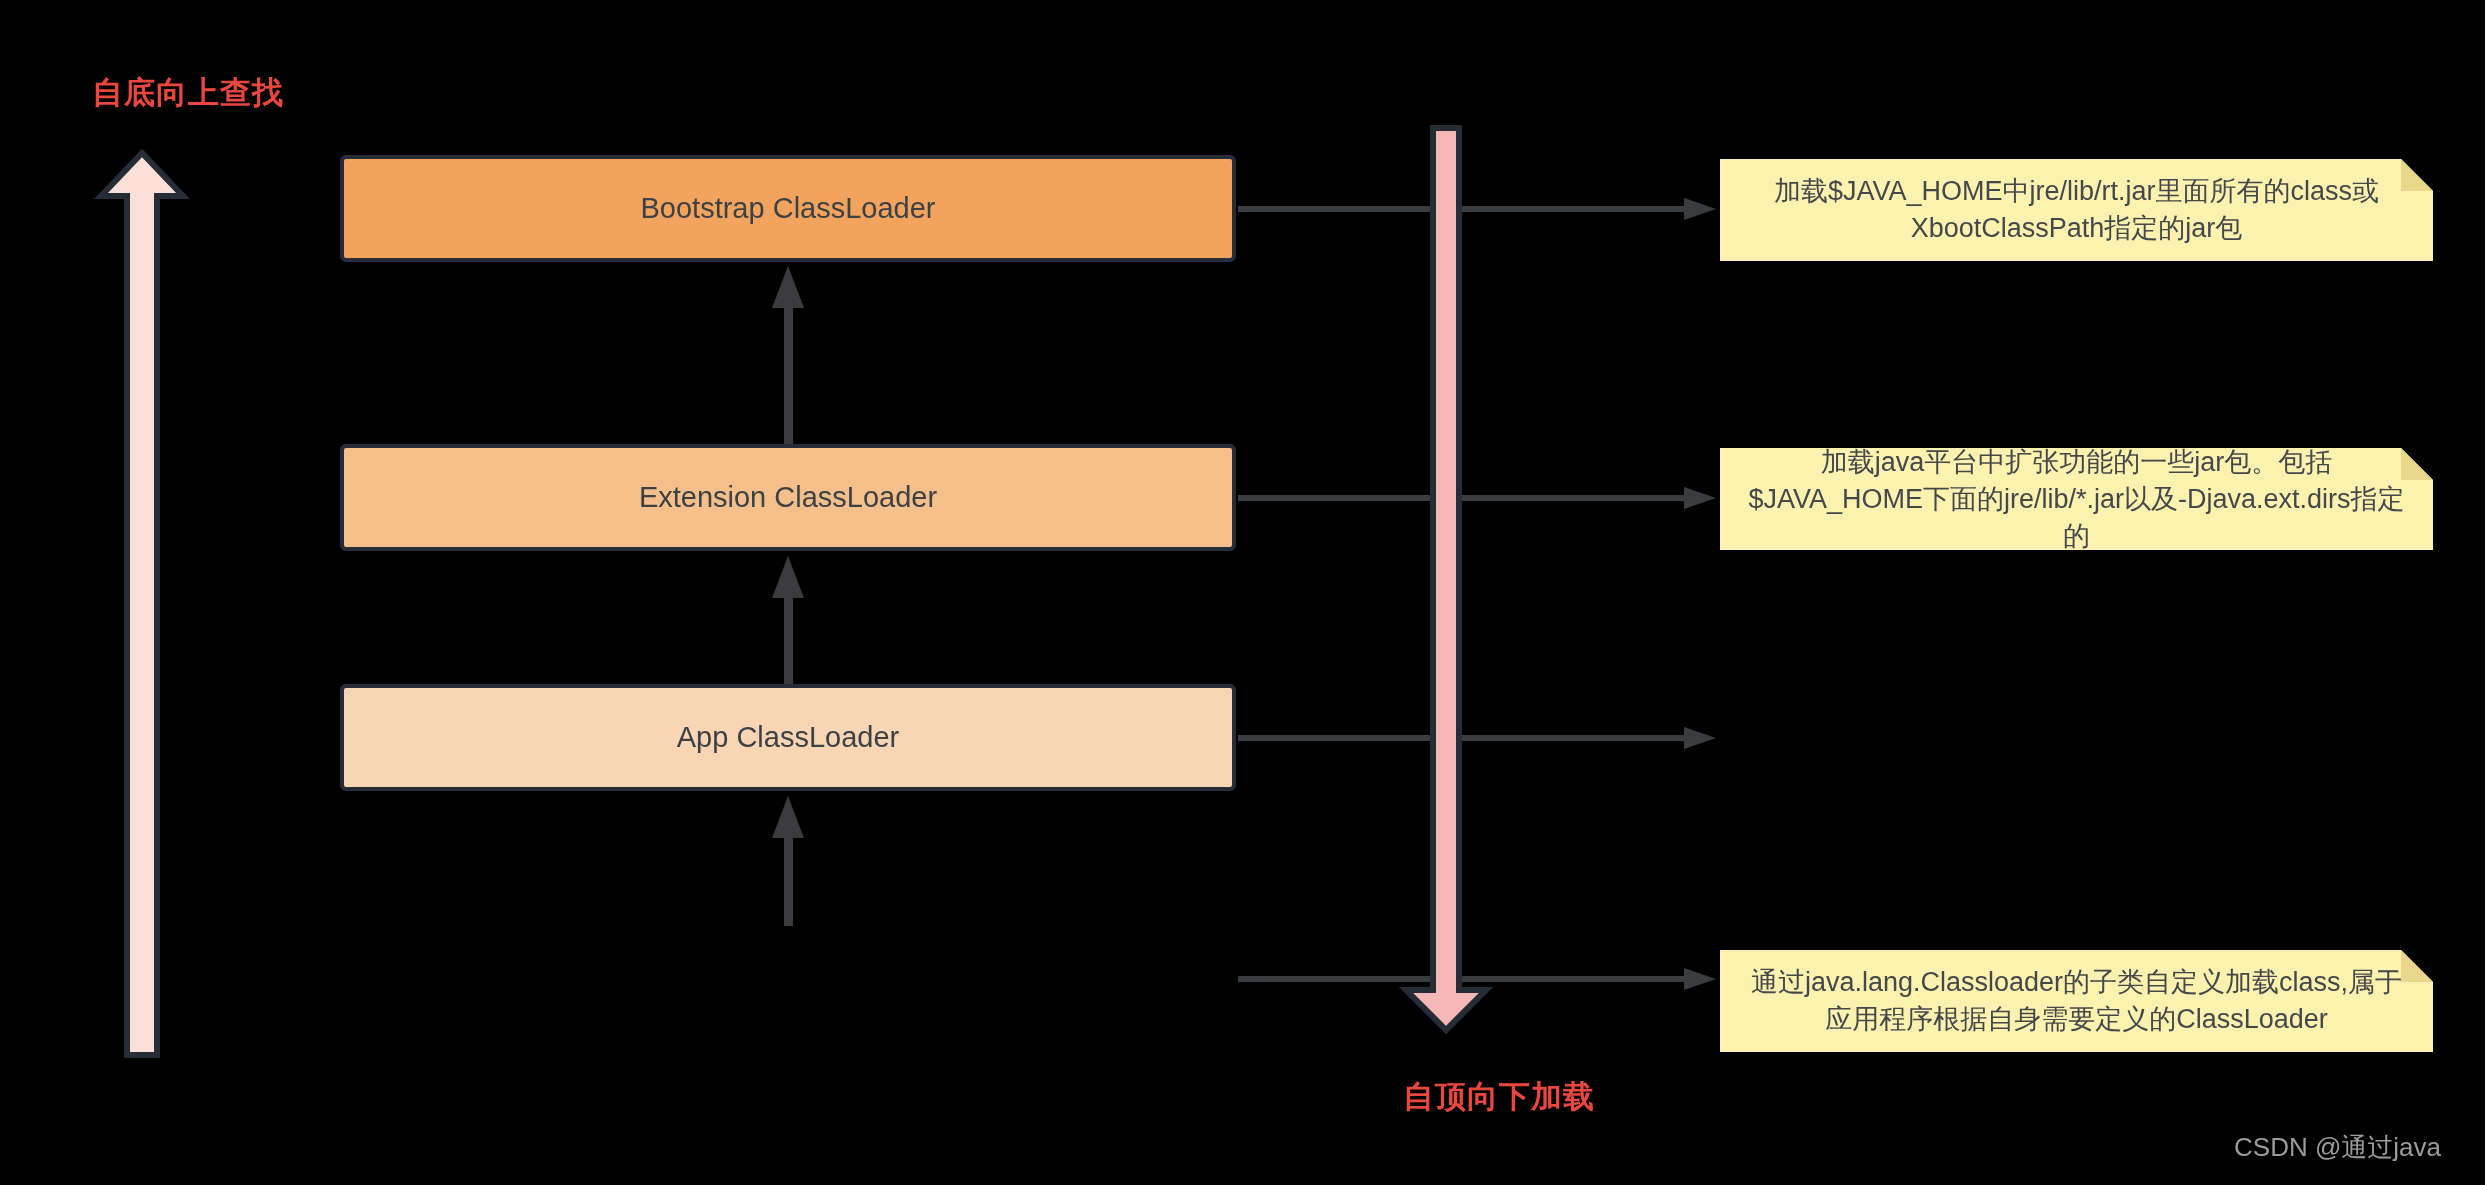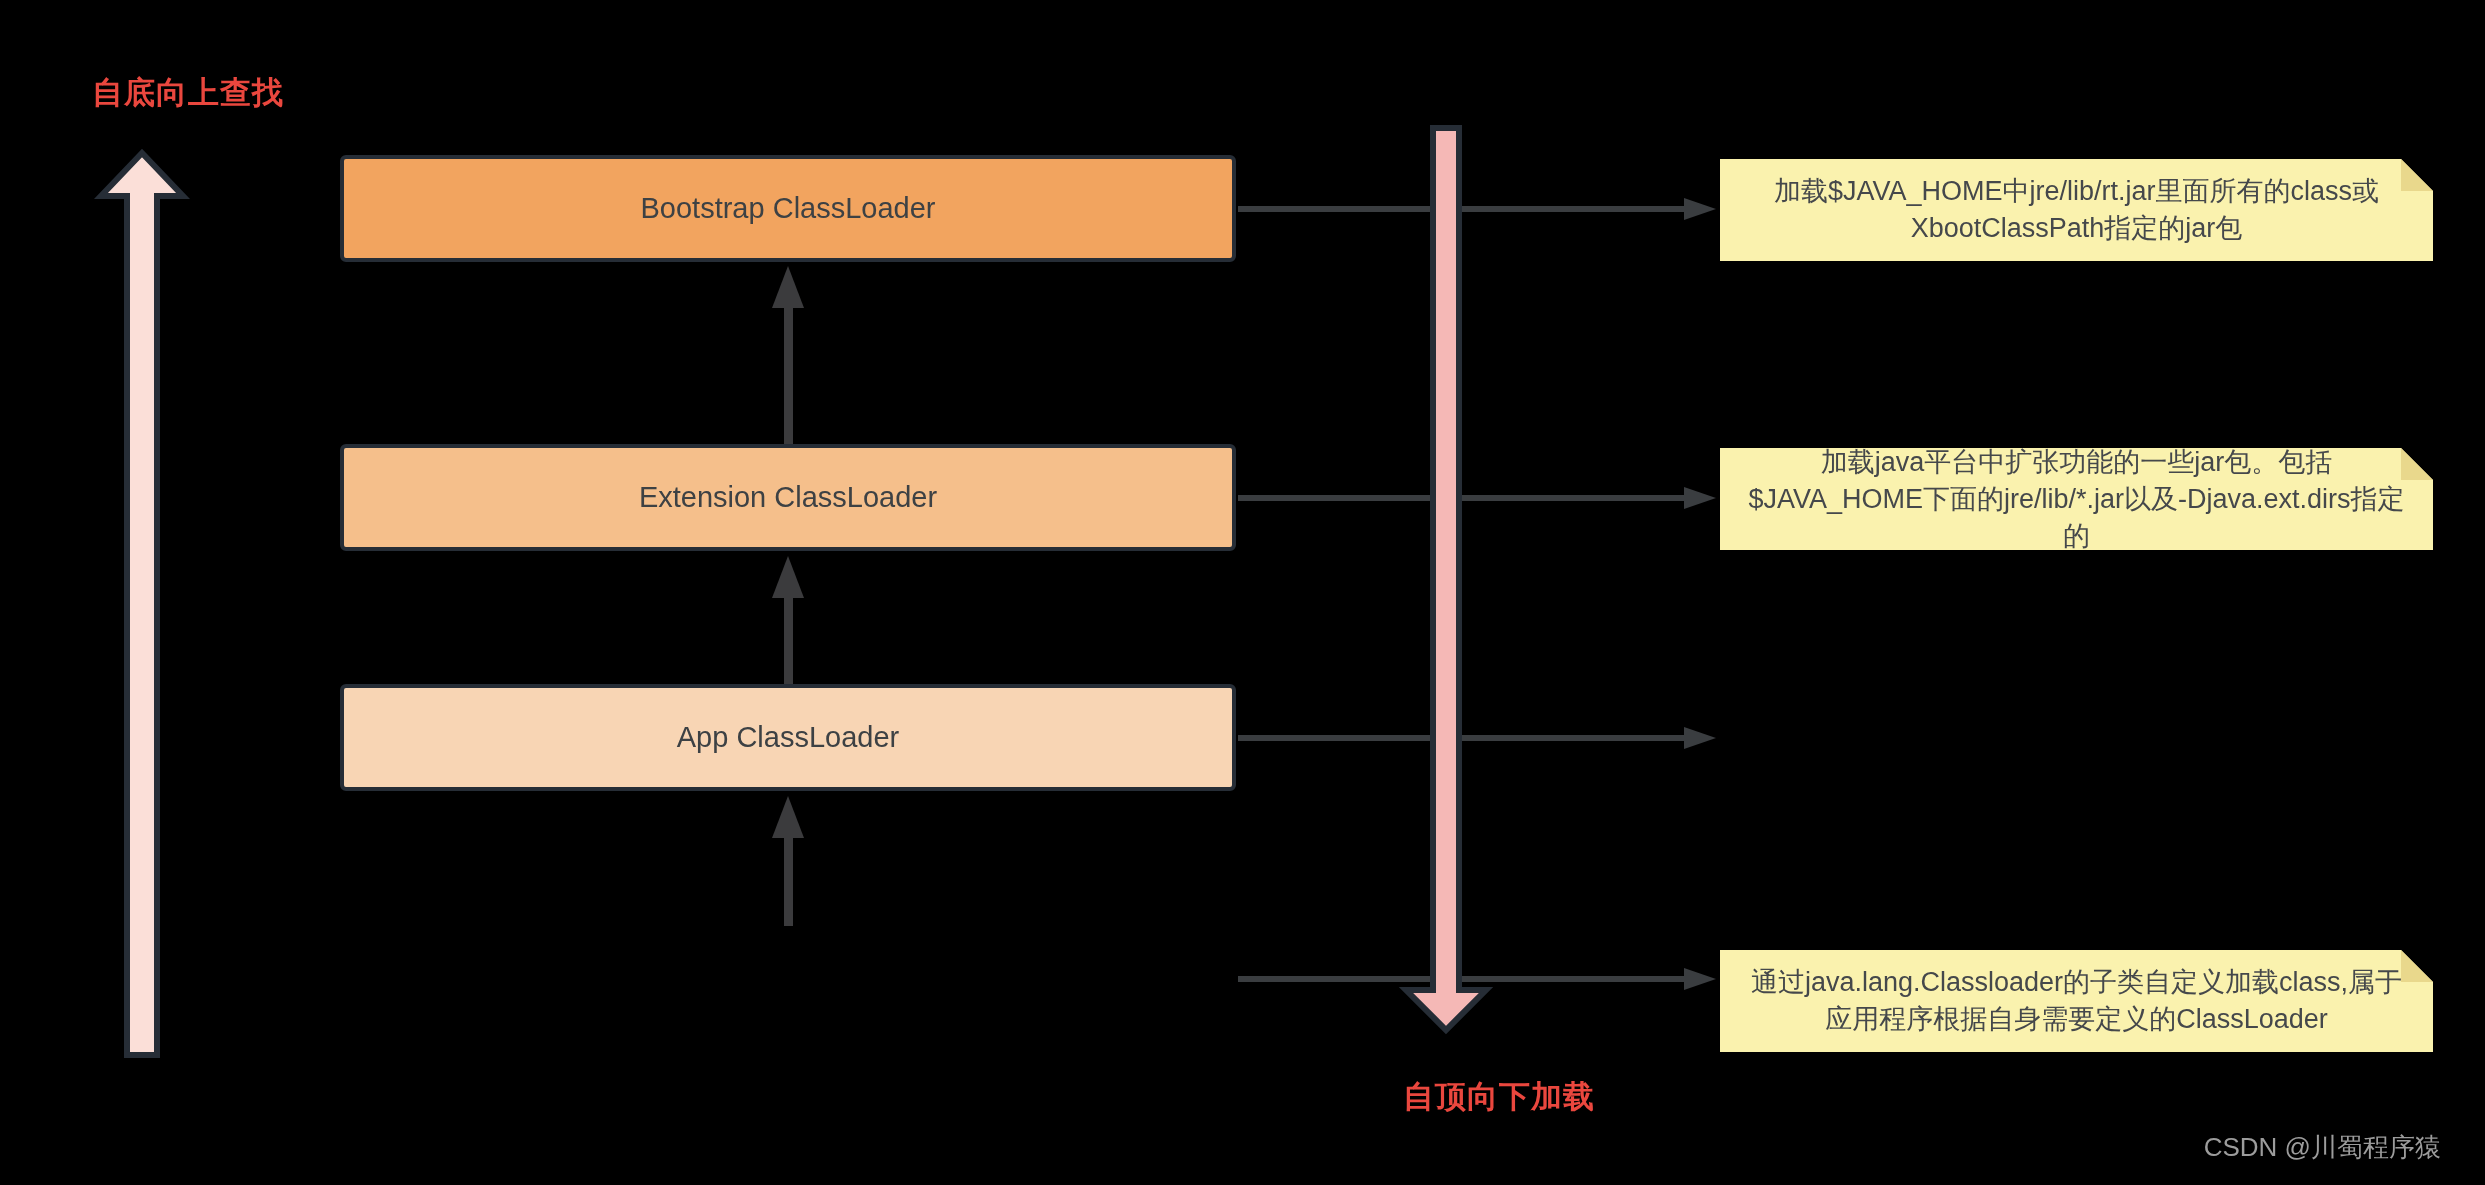--- a/index.html
+++ b/index.html
@@ -102,15 +102,15 @@
     <div class="note-body" style="background-color: rgb(250, 242, 174);"></div>
     <div class="note-fold" style="background-color: rgb(233, 216, 140);"></div>
     <div class="note-text">加载$JAVA_HOME中jre/lib/rt.jar里面所有的class或XbootClassPath指定的jar包</div>
   </div>
   <div class="note" style="top:950px;">
     <div class="note-body" style="background-color: rgb(250, 242, 174);"></div>
     <div class="note-fold" style="background-color: rgb(233, 216, 140);"></div>
     <div class="note-text">通过java.lang.Classloader的子类自定义加载class,属于应用程序根据自身需要定义的ClassLoader</div>
   </div>
 
-  <div class="watermark">CSDN @川蜀程序猿</div>
+  <div class="watermark">CSDN @通过java</div>
 
 </div>
 
 </body></html>

